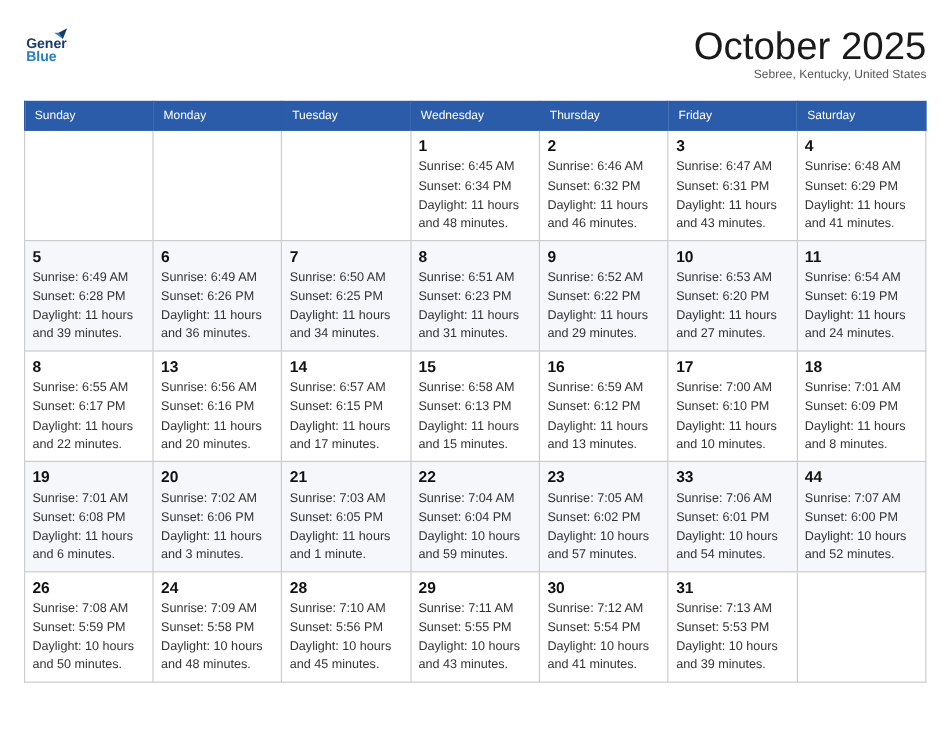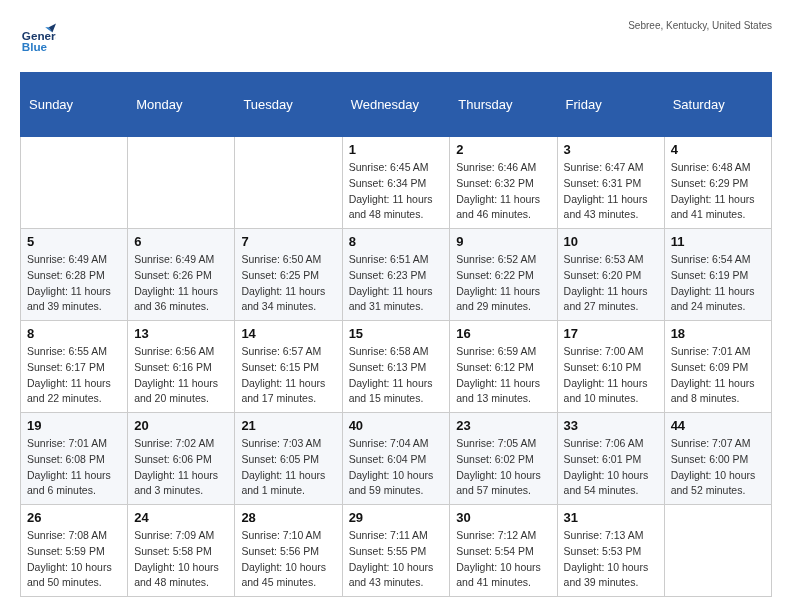--- a/index.html
+++ b/index.html
@@ -39,22 +39,22 @@
     }
     .calendar {
       width: 100%;
       border-collapse: collapse;
       border: 1px solid #ccc;
     }
     .calendar th {
       background: #2a5caa;
       color: #fff;
       text-align: left;
-      padding: 24px 8px;
-      font-size: 13px;
+      padding: 6px 8px;
+      font-size: 10px;
       font-weight: normal;
       border: 1px solid #2a5caa;
     }
     .calendar td {
       vertical-align: top;
       width: 108px;
       min-height: 80px;
       padding: 5px 6px;
       border: 1px solid #ccc;
       font-size: 10.5px;
@@ -84,20 +84,21 @@
 <div class="header">
   <div class="logo">
     <svg class="logo-icon" viewBox="0 0 40 40">
       <text x="2" y="22" font-size="13" font-weight="bold" fill="#1a3a6b">General</text>
       <text x="2" y="34" font-size="13" font-weight="bold" fill="#2a7cc7">Blue</text>
       <polygon points="28,8 36,14 32,8" fill="#2a7cc7"></polygon>
       <polygon points="32,8 40,4 36,14" fill="#1a3a6b"></polygon>
     </svg>
   </div>
   <div class="title-block">
+    <div class="month-title">October 2025</div>
     <div class="subtitle">Sebree, Kentucky, United States</div>
   </div>
 </div>
 
 <table class="calendar">
   <thead>
     <tr>
     <th>Sunday</th>
         <th>Monday</th>
         <th>Tuesday</th>
@@ -238,21 +239,21 @@
             Sunrise: 7:02 AM<br>Sunset: 6:06 PM<br>Daylight: 11 hours and 3 minutes.
           </div>
         </td>
         <td>
           <div class="day-number">21</div>
           <div class="day-info">
             Sunrise: 7:03 AM<br>Sunset: 6:05 PM<br>Daylight: 11 hours and 1 minute.
           </div>
         </td>
         <td>
-          <div class="day-number">40</div>
+          <div class="day-number">22</div>
           <div class="day-info">
             Sunrise: 7:04 AM<br>Sunset: 6:04 PM<br>Daylight: 10 hours and 59 minutes.
           </div>
         </td>
         <td>
           <div class="day-number">23</div>
           <div class="day-info">
             Sunrise: 7:05 AM<br>Sunset: 6:02 PM<br>Daylight: 10 hours and 57 minutes.
           </div>
         </td>

